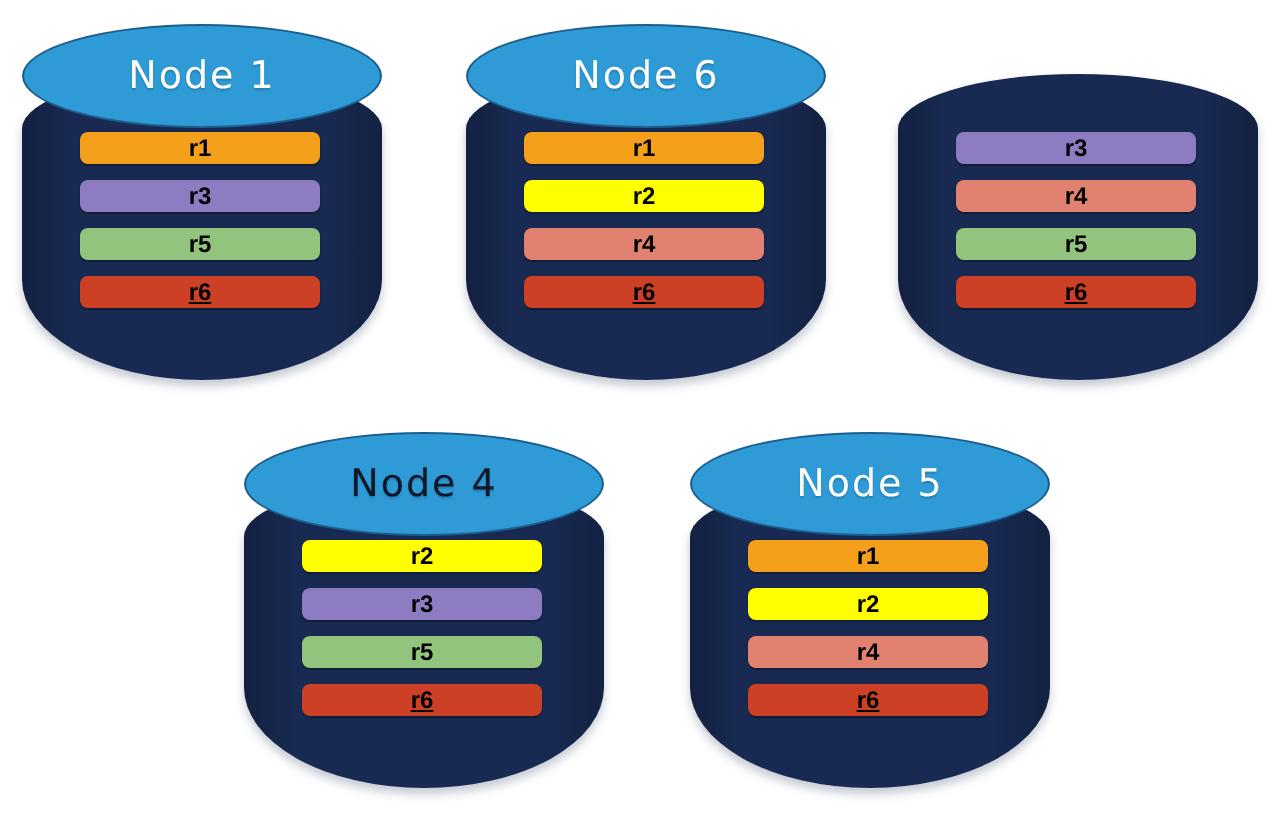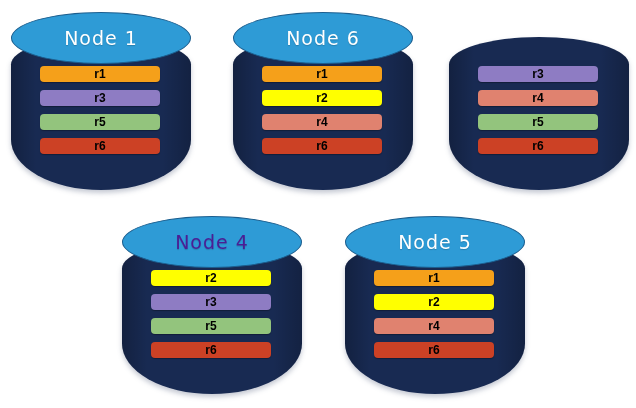--- a/index.html
+++ b/index.html
@@ -103,21 +103,21 @@
     border-radius: 4px;
     display: flex;
     align-items: center;
     justify-content: center;
     color: #000000;
     font-size: 12px;
     font-weight: bold;
     font-family: "Liberation Sans", sans-serif;
     box-shadow: 0 1px 1px rgba(0,0,0,0.30);
   }
-  .replica:last-child { margin-bottom: 0; }
+  .replica:last-child { margin-bottom: 0; text-decoration: underline; }
 </style>
 </head>
 <body>
 
 <div id="diagram" style="background: rgb(255, 255, 255);">
     <div class="node" style="left: 11px; top: 12px;">
       <div class="cyl-body" style="background: rgb(24, 42, 82);"></div>
       <div class="cyl-shade"></div>
       <div class="cyl-top" style="background: rgb(46, 155, 214);">
         <span class="node-label" style="color: rgb(255, 255, 255);">Node 1</span>
@@ -149,21 +149,21 @@
         <div class="replica" style="background: rgb(142, 124, 195);">r3</div>
         <div class="replica" style="background: rgb(224, 130, 111);">r4</div>
         <div class="replica" style="background: rgb(147, 196, 125);">r5</div>
         <div class="replica" style="background: rgb(204, 65, 37);">r6</div>
       </div>
     </div>
     <div class="node" style="left: 122px; top: 216px;">
       <div class="cyl-body" style="background: rgb(24, 42, 82);"></div>
       <div class="cyl-shade"></div>
       <div class="cyl-top" style="background: rgb(46, 155, 214);">
-        <span class="node-label" style="color: #4c1d95;">Node 4</span>
+        <span class="node-label" style="color: #0f172a;">Node 4</span>
       </div>
       <div class="replicas">
         <div class="replica" style="background: rgb(255, 255, 0);">r2</div>
         <div class="replica" style="background: rgb(142, 124, 195);">r3</div>
         <div class="replica" style="background: rgb(147, 196, 125);">r5</div>
         <div class="replica" style="background: rgb(204, 65, 37);">r6</div>
       </div>
     </div>
     <div class="node" style="left: 345px; top: 216px;">
       <div class="cyl-body" style="background: rgb(24, 42, 82);"></div>

